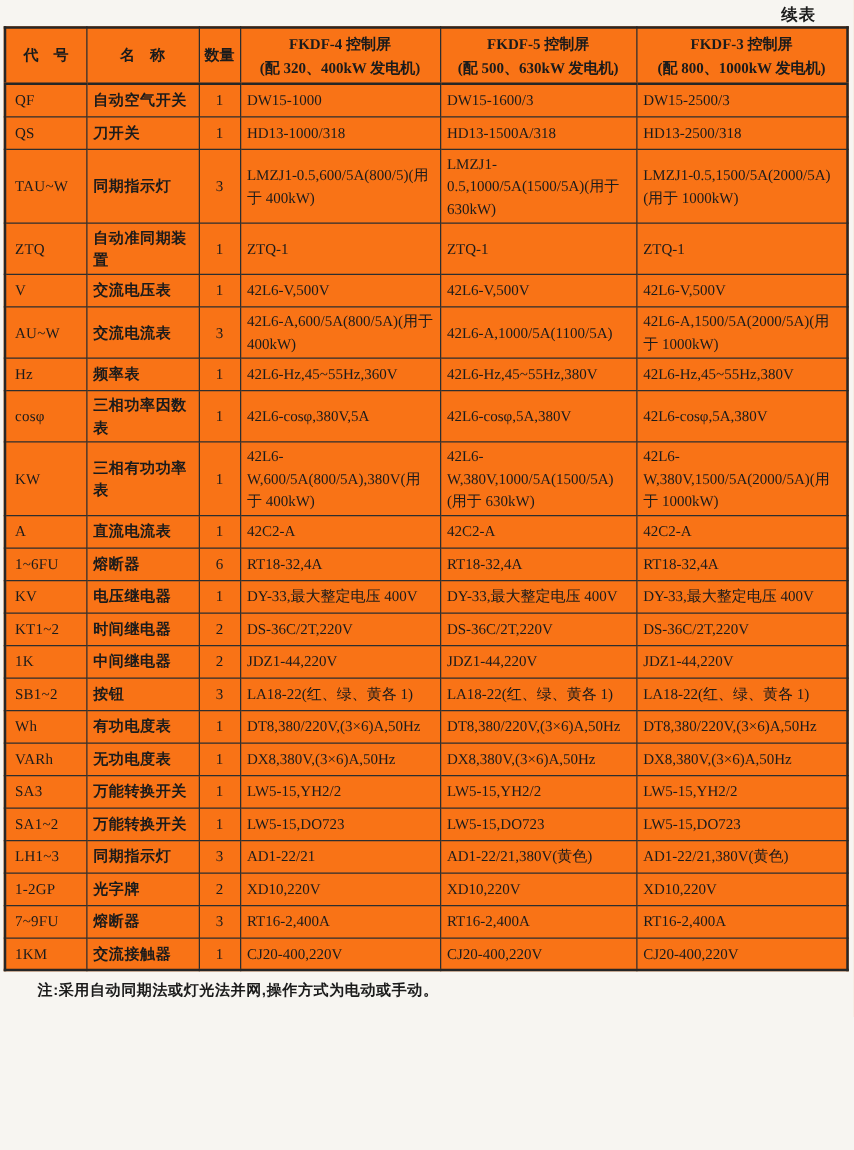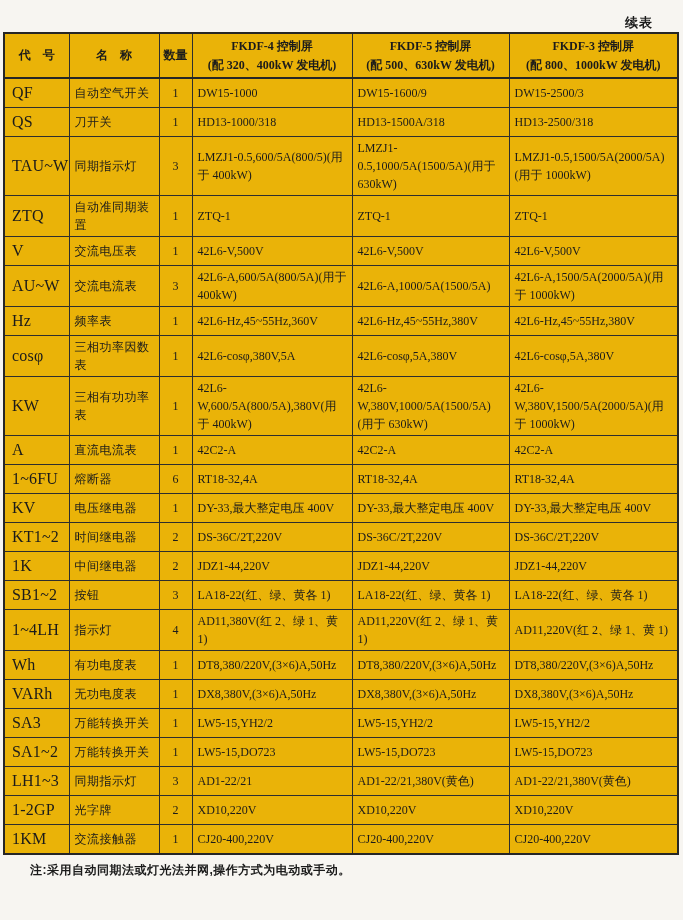--- a/index.html
+++ b/index.html
@@ -4,37 +4,37 @@
 <style>
   * { margin: 0; padding: 0; box-sizing: border-box; }
   html, body { background: #f7f5f1; }
   body {
     width: 683px; height: 920px;
     font-family: "Liberation Serif", "DejaVu Serif", serif;
     color: #1b1b1b;
     position: relative;
     overflow: hidden;
   }
-  .page { width: 683px; height: 920px; padding: 14px 0 0 0; }
+  .page { width: 683px; height: 920px; padding: 3px 0 0 0; }
   .continued {
     text-align: right;
     padding-right: 30px;
     font-size: 13px;
     font-weight: bold;
     font-family: "Liberation Sans", "DejaVu Sans", sans-serif;
     height: 18px;
     letter-spacing: 1px;
   }
   table.spec {
     margin-left: 3px;
     width: 674px;
     border-collapse: collapse;
     table-layout: fixed;
     border: 2px solid #262626;
-    background: #eab308;
+    background: #f97316;
   }
   th, td {
     border: 1px solid #2e2e2e;
     font-size: 12px;
     vertical-align: middle;
     overflow: hidden;
   }
   thead th {
     height: 45px;
     border-bottom: 2px solid #262626;
@@ -42,24 +42,24 @@
     text-align: center;
     padding: 2px 3px;
     line-height: 1.55;
   }
   thead th .sub { font-weight: bold; }
   tbody td {
     height: 26px;
     padding: 2px 5px;
     line-height: 1.5;
   }
-  td.code { padding-left: 7px; font-size: 16px; letter-spacing: 0.2px; }
+  td.code { padding-left: 7px; font-size: 12px; letter-spacing: 0.2px; }
   td.name {
     font-family: "Liberation Sans", "DejaVu Sans", sans-serif;
-    font-weight: normal;
+    font-weight: bold;
     font-size: 12px;
     letter-spacing: 0.5px;
   }
   td.qty { text-align: center; padding: 2px 2px; }
   td.model { font-size: 12px; }
   .note {
     margin: 7px 0 0 30px;
     font-size: 12px;
     font-weight: bold;
     font-family: "Liberation Sans", "DejaVu Sans", sans-serif;
@@ -100,21 +100,21 @@
           <div class="sub">(配 800、1000kW 发电机)</div>
         </th>
       </tr>
     </thead>
     <tbody>
   <tr>
     <td class="code">QF</td>
     <td class="name">自动空气开关</td>
     <td class="qty">1</td>
     <td class="model">DW15-1000</td>
-    <td class="model">DW15-1600/9</td>
+    <td class="model">DW15-1600/3</td>
     <td class="model">DW15-2500/3</td>
   </tr>
 
   <tr>
     <td class="code">QS</td>
     <td class="name">刀开关</td>
     <td class="qty">1</td>
     <td class="model">HD13-1000/318</td>
     <td class="model">HD13-1500A/318</td>
     <td class="model">HD13-2500/318</td>
@@ -145,21 +145,21 @@
     <td class="model">42L6-V,500V</td>
     <td class="model">42L6-V,500V</td>
     <td class="model">42L6-V,500V</td>
   </tr>
 
   <tr>
     <td class="code">AU~W</td>
     <td class="name">交流电流表</td>
     <td class="qty">3</td>
     <td class="model">42L6-A,600/5A(800/5A)(用于 400kW)</td>
-    <td class="model">42L6-A,1000/5A(1500/5A)</td>
+    <td class="model">42L6-A,1000/5A(1100/5A)</td>
     <td class="model">42L6-A,1500/5A(2000/5A)(用于 1000kW)</td>
   </tr>
 
   <tr>
     <td class="code">Hz</td>
     <td class="name">频率表</td>
     <td class="qty">1</td>
     <td class="model">42L6-Hz,45~55Hz,360V</td>
     <td class="model">42L6-Hz,45~55Hz,380V</td>
     <td class="model">42L6-Hz,45~55Hz,380V</td>
@@ -232,28 +232,20 @@
 
   <tr>
     <td class="code">SB1~2</td>
     <td class="name">按钮</td>
     <td class="qty">3</td>
     <td class="model">LA18-22(红、绿、黄各 1)</td>
     <td class="model">LA18-22(红、绿、黄各 1)</td>
     <td class="model">LA18-22(红、绿、黄各 1)</td>
   </tr>
 
-  <tr>
-    <td class="code">1~4LH</td>
-    <td class="name">指示灯</td>
-    <td class="qty">4</td>
-    <td class="model">AD11,380V(红 2、绿 1、黄 1)</td>
-    <td class="model">AD11,220V(红 2、绿 1、黄 1)</td>
-    <td class="model">AD11,220V(红 2、绿 1、黄 1)</td>
-  </tr>
 
   <tr>
     <td class="code">Wh</td>
     <td class="name">有功电度表</td>
     <td class="qty">1</td>
     <td class="model">DT8,380/220V,(3×6)A,50Hz</td>
     <td class="model">DT8,380/220V,(3×6)A,50Hz</td>
     <td class="model">DT8,380/220V,(3×6)A,50Hz</td>
   </tr>
 
@@ -296,20 +288,28 @@
   <tr>
     <td class="code">1-2GP</td>
     <td class="name">光字牌</td>
     <td class="qty">2</td>
     <td class="model">XD10,220V</td>
     <td class="model">XD10,220V</td>
     <td class="model">XD10,220V</td>
   </tr>
 
 
+  <tr>
+    <td class="code">7~9FU</td>
+    <td class="name">熔断器</td>
+    <td class="qty">3</td>
+    <td class="model">RT16-2,400A</td>
+    <td class="model">RT16-2,400A</td>
+    <td class="model">RT16-2,400A</td>
+  </tr>
 
   <tr>
     <td class="code">1KM</td>
     <td class="name">交流接触器</td>
     <td class="qty">1</td>
     <td class="model">CJ20-400,220V</td>
     <td class="model">CJ20-400,220V</td>
     <td class="model">CJ20-400,220V</td>
   </tr>
 </tbody>

